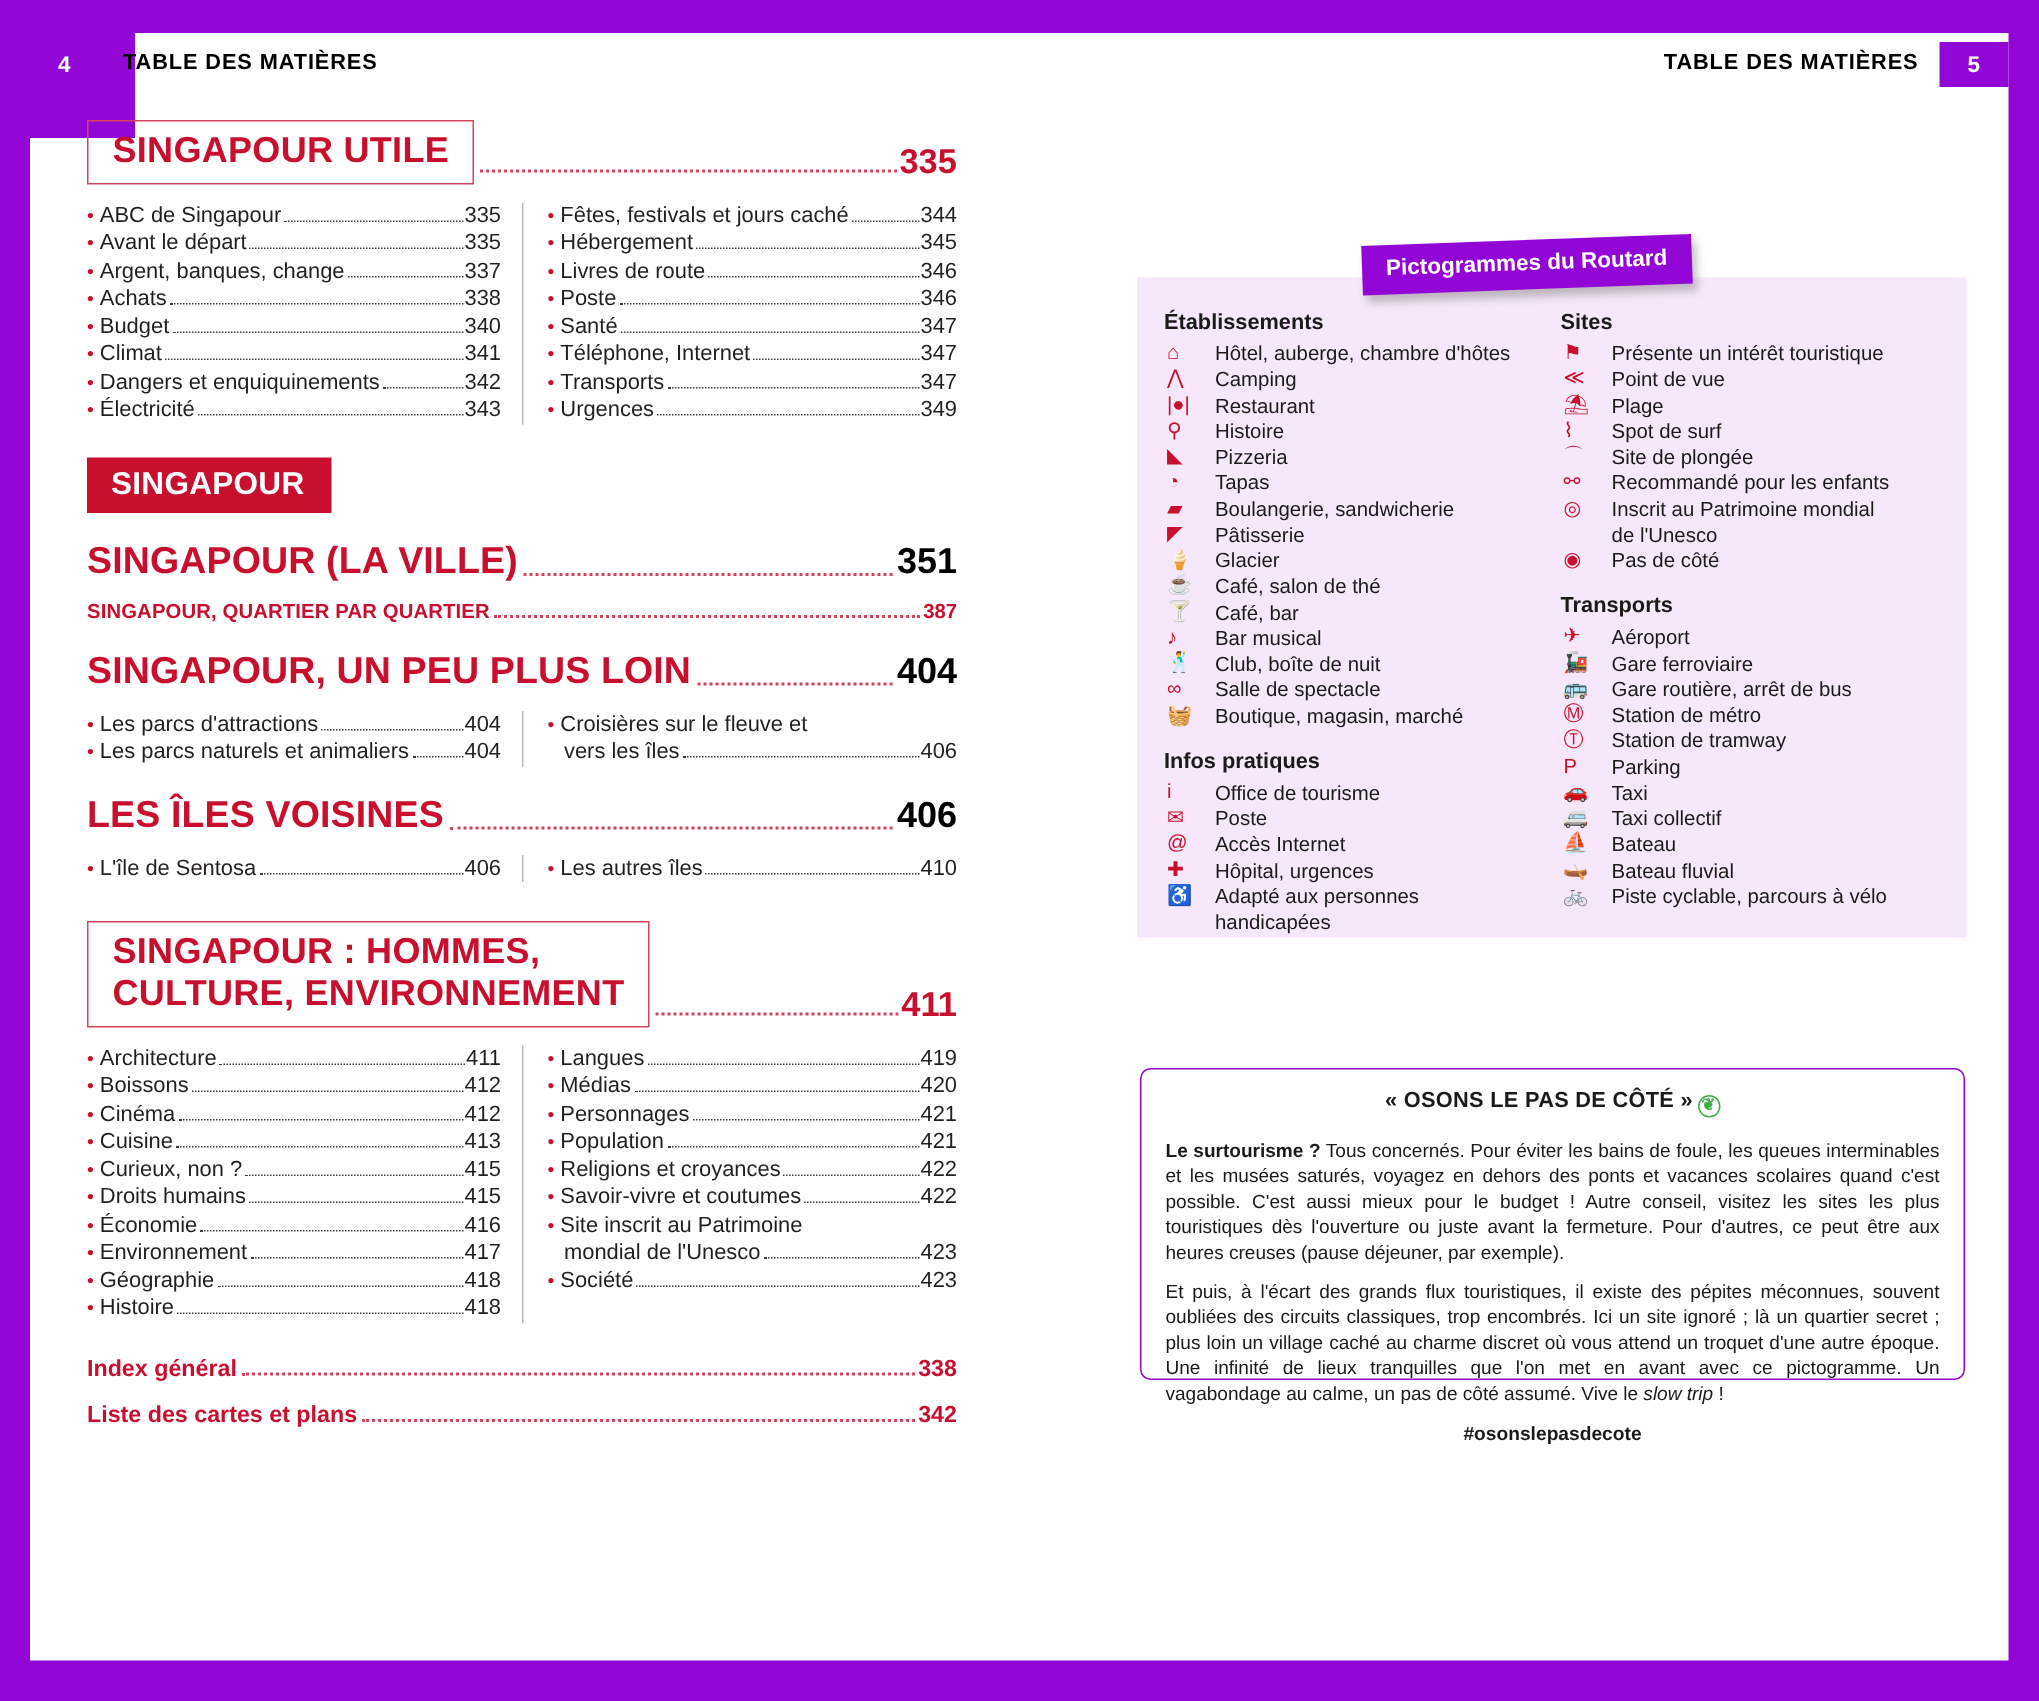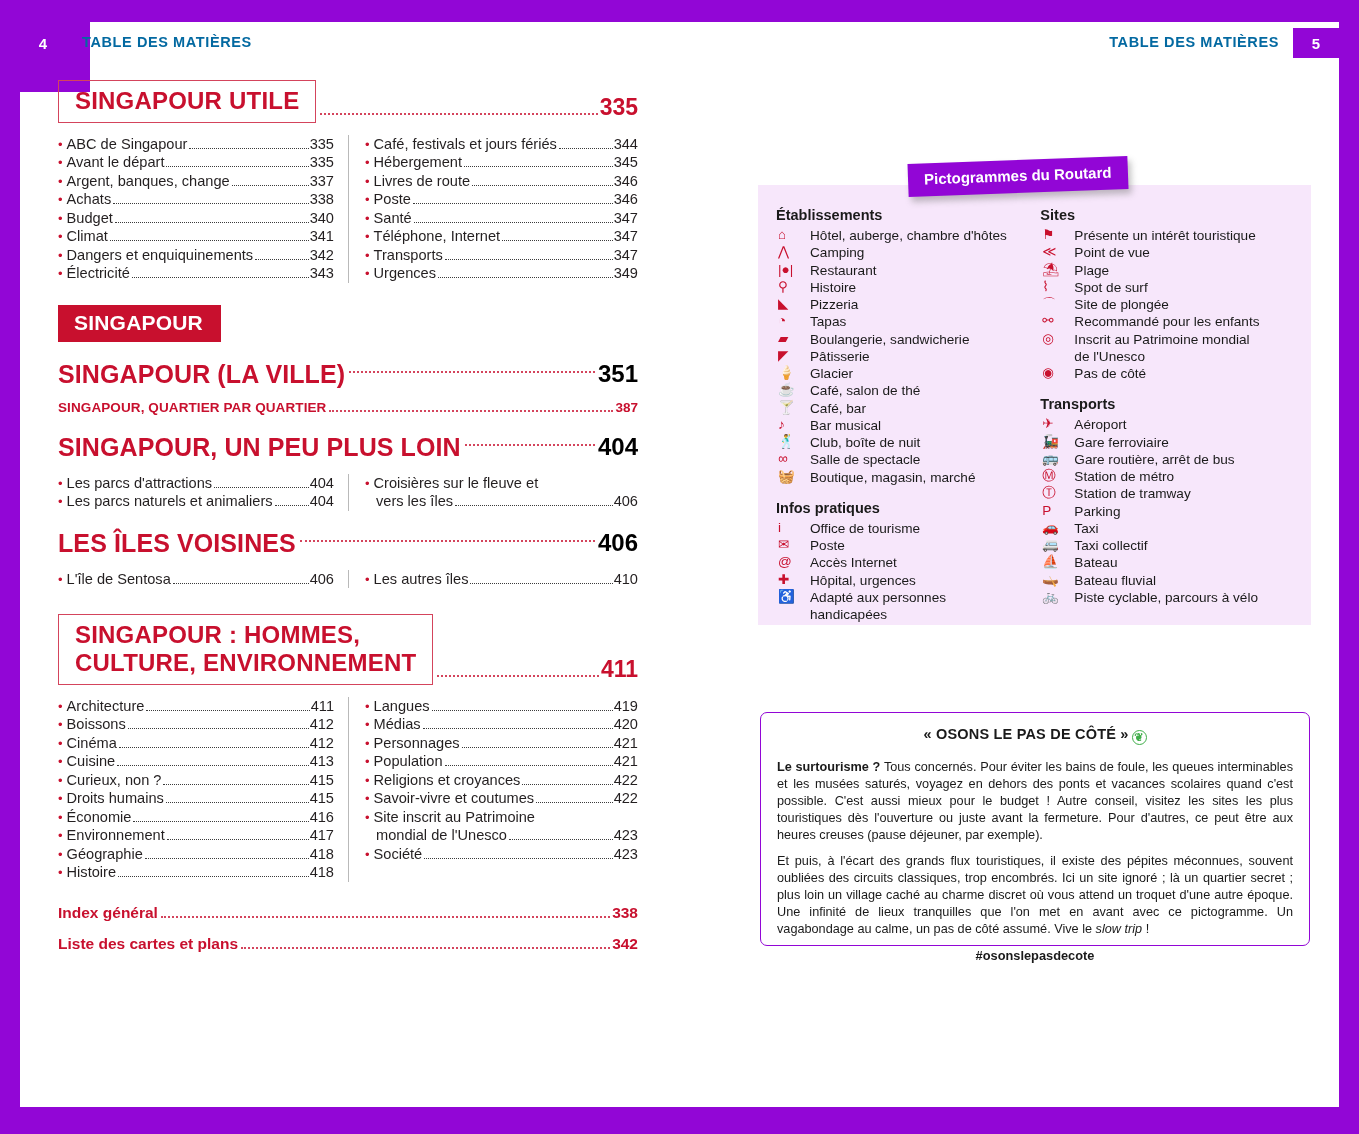--- a/index.html
+++ b/index.html
@@ -31,21 +31,21 @@
     color: #ffffff;
     font-weight: bold;
     font-size: 15px;
     display: flex; align-items: center; justify-content: center;
     letter-spacing: 0.3px;
   }
   .pagenum.left { left: 0px; top: 6px; }
   .pagenum.right { right: 0px; top: 6px; }
   .hdr-title {
     position: absolute; top: 12px;
-    color: #0369a1;
+    color: #000000;
     font-weight: bold;
     font-size: 14.5px;
     letter-spacing: 0.6px;
   }
   .hdr-title.left { left: 62px; }
   .hdr-title.right { right: 60px; }
 
   
   .toc {
     position: absolute;
@@ -82,21 +82,21 @@
     display: inline-block;
     background: #c8102e;
     color: #ffffff;
     font-weight: bold;
     font-size: 21px;
     padding: 6px 18px 7px 16px;
     letter-spacing: 0.2px;
   }
 
   .bigline {
-    display: flex; align-items: center; width: 100%; margin-top: 18px;
+    display: flex; align-items: flex-end; width: 100%; margin-top: 18px;
   }
   .bigline .lbl { color: #c8102e; font-weight: bold; font-size: 25px; white-space: nowrap; letter-spacing: 0.1px;}
   .bigline .leader { flex:1 1 auto; border-bottom: 2.5px dotted #d4445c; margin: 0 3px 5px 4px; height:1px;}
   .bigline .pg { color: #000000; font-weight: bold; font-size: 24px; white-space: nowrap; }
 
   .subline {
     display: flex; align-items: baseline; width: 100%; margin-top: 11px;
   }
   .subline .lbl { color: #c8102e; font-weight: bold; font-size: 13.5px; letter-spacing: 0.1px; white-space: nowrap;}
   .subline .leader { flex:1 1 auto; border-bottom: 2px dotted #d4445c; margin: 0 2px 3px 3px; height:1px;}
@@ -172,21 +172,21 @@
     line-height: 1.25;
     padding-left: 2px;
   }
   .picto-item .txt { flex: 1; }
   .picto-item .txt .l2 { display:block; }
 
   
   .osons {
     position: absolute;
     left: 740px; top: 690px;
-    width: 550px; height: 234px;
+    width: 550px; height: 208px;
     border: 1.6px solid #9206d6;
     border-radius: 7px;
     background: #ffffff;
     padding: 13px 16px 14px 16px;
   }
   .osons-title {
     text-align: center;
     font-weight: bold;
     font-size: 14.5px;
     color: #1a1a1a;
@@ -288,21 +288,21 @@
           <div class="ent">
             <span class="bullet">•</span>
             <span class="lbl">Électricité</span>
             <span class="leader"></span>
             <span class="pg">343</span>
           </div>
         </div>
       <div class="col right-col" id="utile-right">
           <div class="ent">
             <span class="bullet">•</span>
-            <span class="lbl">Café, festivals et jours fériés</span>
+            <span class="lbl">Fêtes, festivals et jours caché</span>
             <span class="leader"></span>
             <span class="pg">344</span>
           </div>
           <div class="ent">
             <span class="bullet">•</span>
             <span class="lbl">Hébergement</span>
             <span class="leader"></span>
             <span class="pg">345</span>
           </div>
           <div class="ent">

